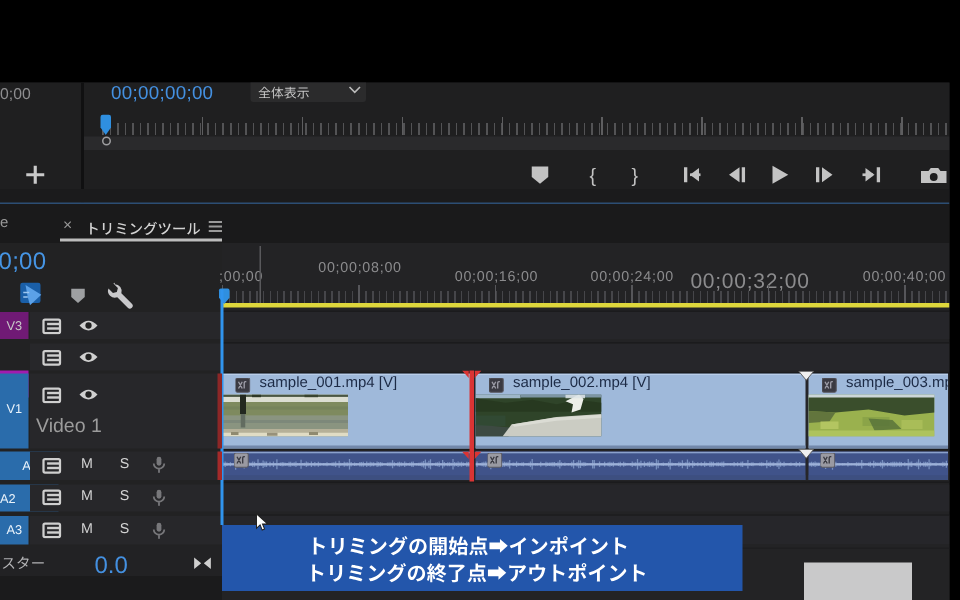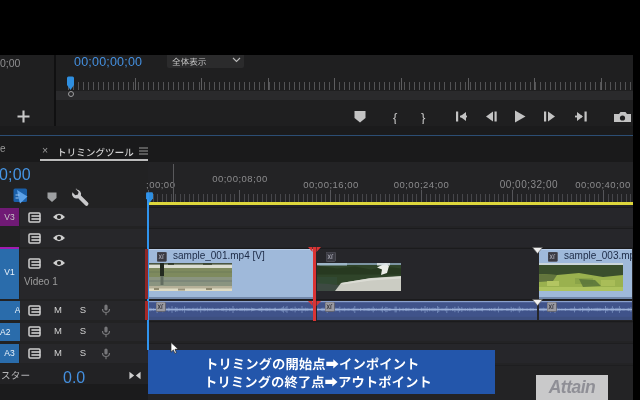--- a/index.html
+++ b/index.html
@@ -145,35 +145,35 @@
           <rect x="3.4" y="3.2" width="9" height="1.6" fill="#cfcfcf"></rect>
           <rect x="3.4" y="6.2" width="9" height="1.6" fill="#cfcfcf"></rect>
         </svg>
         <div class="abs" style="left:53px;top:185.0px;width:10px;color:#d2d2d2;font-size:9.5px;text-align:center">M</div>
         <div class="abs" style="left:78px;top:185.0px;width:10px;color:#d2d2d2;font-size:9.5px;text-align:center">S</div>
         <svg class="abs" style="left:101px;top:185.5px" width="10" height="12" viewBox="0 0 10 12">
           <rect x="3.4" y="0.5" width="3.2" height="6" rx="1.6" fill="#77777a"></rect>
           <path d="M1.5 5 a3.5 3.5 0 0 0 7 0" fill="none" stroke="#77777a" stroke-width="1.2"></path>
           <rect x="4.4" y="8.8" width="1.2" height="2.4" fill="#77777a"></rect>
         </svg>
-        <div class="abs" style="left:24px;top:114px;color:#9c9c9c;font-size:10px">Video 1</div>
+        <div class="abs" style="left:24px;top:114px;color:#9c9c9c;font-size:13px">Video 1</div>
         <div class="abs" style="left:0;top:202px;width:148px;height:21px;background:#222224"></div>
         <svg style="position:absolute;left:-10px;top:207px;overflow:visible" width="41" height="14" viewBox="-1 -10 41 14">
           <path transform="translate(0,0)" d="M4.5 -1.6C5.1 -0.9 5.9 -0.1 6.3 0.4L7.0 -0.1C6.6 -0.6 5.9 -1.3 5.3 -1.9C6.9 -3.2 8.2 -4.8 8.9 -5.9C8.9 -6.0 9.0 -6.1 9.1 -6.2L8.5 -6.7C8.3 -6.7 8.1 -6.6 7.8 -6.6C6.9 -6.6 2.5 -6.6 2.0 -6.6C1.7 -6.6 1.3 -6.7 1.0 -6.7V-5.8C1.2 -5.9 1.6 -5.9 2.0 -5.9C2.6 -5.9 6.9 -5.9 7.8 -5.9C7.3 -5.0 6.2 -3.6 4.7 -2.5C4.0 -3.1 3.2 -3.7 2.9 -4.0L2.2 -3.5C2.8 -3.1 3.9 -2.1 4.5 -1.6Z M17.6 -6.6 17.1 -6.9C17.0 -6.9 16.7 -6.9 16.4 -6.9C16.0 -6.9 13.0 -6.9 12.6 -6.9C12.3 -6.9 11.8 -6.9 11.6 -6.9V-6.0C11.7 -6.0 12.3 -6.1 12.6 -6.1C13.0 -6.1 16.1 -6.1 16.4 -6.1C16.2 -5.3 15.5 -4.1 14.8 -3.4C13.8 -2.2 12.4 -1.1 10.8 -0.4L11.4 0.2C12.9 -0.4 14.2 -1.5 15.2 -2.6C16.2 -1.8 17.3 -0.6 17.9 0.3L18.6 -0.3C18.0 -1.1 16.8 -2.4 15.7 -3.3C16.4 -4.1 17.1 -5.3 17.4 -6.1C17.5 -6.3 17.6 -6.5 17.6 -6.6Z M24.9 -7.7 24.0 -8.0C23.9 -7.7 23.7 -7.4 23.6 -7.2C23.2 -6.3 22.2 -4.8 20.5 -3.8L21.2 -3.3C22.3 -4.0 23.1 -5.0 23.8 -5.9H27.1C26.9 -5.1 26.4 -4.0 25.7 -3.2C25.0 -3.6 24.3 -4.1 23.7 -4.5L23.1 -3.9C23.8 -3.6 24.5 -3.0 25.2 -2.5C24.3 -1.6 23.1 -0.7 21.4 -0.2L22.1 0.4C23.8 -0.2 25.0 -1.1 25.9 -2.1C26.3 -1.7 26.6 -1.4 26.9 -1.2L27.5 -1.8C27.2 -2.1 26.8 -2.4 26.4 -2.7C27.1 -3.7 27.7 -4.9 27.9 -5.8C28.0 -5.9 28.1 -6.1 28.2 -6.3L27.5 -6.7C27.3 -6.6 27.1 -6.6 26.9 -6.6H24.2L24.4 -6.9C24.5 -7.1 24.7 -7.4 24.9 -7.7Z M30.4 -4.2V-3.3C30.7 -3.3 31.2 -3.3 31.8 -3.3C32.5 -3.3 36.4 -3.3 37.1 -3.3C37.6 -3.3 38.0 -3.3 38.2 -3.3V-4.2C38.0 -4.2 37.6 -4.2 37.1 -4.2C36.4 -4.2 32.5 -4.2 31.8 -4.2C31.2 -4.2 30.7 -4.2 30.4 -4.2Z" fill="#b4b4b6"></path>
         </svg>
         <div class="abs" style="left:63px;top:206.5px;color:#4490e0;font-size:16px">0.0</div>
         <svg class="abs" style="left:128.5px;top:208.5px" width="12" height="9" viewBox="0 0 14 10">
           <path d="M0.5 0.5 L6 5 L0.5 9.5 Z M13.5 0.5 L8 5 L13.5 9.5 Z" fill="#d0d0d0"></path>
         </svg>
         <div class="abs" style="left:0;top:222px;width:148px;height:17px;background:#1b1b1c"></div>
         <div class="abs" style="left:146px;top:17px;color:#8b8b8d;font-size:9.5px;letter-spacing:0.5px;white-space:nowrap">;00;00</div>
         <div class="abs" style="left:200px;top:11px;width:80px;text-align:center;color:#8b8b8d;font-size:9.5px;letter-spacing:0.5px;white-space:nowrap">00;00;08;00</div>
         <div class="abs" style="left:291px;top:17px;width:80px;text-align:center;color:#8b8b8d;font-size:9.5px;letter-spacing:0.5px;white-space:nowrap">00;00;16;00</div>
         <div class="abs" style="left:381.5px;top:17px;width:80px;text-align:center;color:#8b8b8d;font-size:9.5px;letter-spacing:0.5px;white-space:nowrap">00;00;24;00</div>
-        <div class="abs" style="left:478px;top:17px;width:80px;text-align:right;color:#8b8b8d;font-size:10px;letter-spacing:0.5px;white-space:nowrap">00;00;32;00</div>
+        <div class="abs" style="left:460px;top:17px;width:80px;text-align:center;color:#8b8b8d;font-size:14px;letter-spacing:0.5px;white-space:nowrap">00;00;32;00</div>
         <div class="abs" style="left:563px;top:17px;width:80px;text-align:center;color:#8b8b8d;font-size:9.5px;letter-spacing:0.5px;white-space:nowrap">00;00;40;00</div>
         <div class="abs" style="left:148px;top:32px;width:485px;height:8px;background:repeating-linear-gradient(90deg,#46464a 0,#46464a 1px,transparent 1px,transparent 4.55px)"></div>
         <div class="abs" style="left:148px;top:28px;width:485px;height:12px;background:repeating-linear-gradient(90deg,#56565a 0,#56565a 1px,transparent 1px,transparent 91px)"></div>
         <div class="abs" style="left:172.8px;top:2px;width:1.3px;height:38px;background:#59595c"></div>
         <div class="abs" style="left:148px;top:40px;width:485px;height:2.8px;background:#ded73c"></div>
         <div class="abs" style="left:148px;top:46px;width:485px;height:18px;background:#26262a"></div>
         <div class="abs" style="left:148px;top:67px;width:485px;height:18px;background:#26262a"></div>
         <div class="abs" style="left:148px;top:87px;width:485px;height:50px;background:#26262a"></div>
         <div class="abs" style="left:148px;top:138.5px;width:485px;height:19.5px;background:#26262a"></div>
         <div class="abs" style="left:148px;top:160.5px;width:485px;height:18.5px;background:#26262a"></div>
@@ -188,20 +188,23 @@
         <div class="abs" style="left:148px;top:201px;width:485px;height:38px;background:#232325"></div>
         <div class="abs" style="left:148px;top:181px;width:485px;height:1px;background:#1e1e20"></div>
         <div class="abs" style="left:148px;top:203px;width:485px;height:1px;background:#1e1e20"></div>
         <div class="abs" style="left:148px;top:87px;width:167px;height:50px;background:#9fb9da;box-shadow:inset 0 -2px 0 #7288aa,inset 0 1px 0 #b9cde8;overflow:hidden">
           <div class="abs" style="left:25px;top:1.2px;color:#1c2a45;font-size:10px;white-space:nowrap">sample_001.mp4 [V]</div>
         </div>
         <svg class="abs" style="left:157px;top:89.5px" width="10" height="10" viewBox="0 0 10 10">
           <rect x="0" y="0" width="9.5" height="9.5" rx="1.2" fill="#3a3a42" stroke="#5a5a62" stroke-width="0.7"></rect>
           <path d="M2 7 L4.5 2.5 M4.5 7 L2 2.5 M5.8 7 V3.5 M5.8 3.5 q0 -1.3 1.4 -1" stroke="#9d9da8" stroke-width="0.9" fill="none"></path>
         </svg>
+        <div class="abs" style="left:317px;top:87px;width:220px;height:50px;background:#9fb9da;box-shadow:inset 0 -2px 0 #7288aa,inset 0 1px 0 #b9cde8;overflow:hidden">
+          <div class="abs" style="left:25px;top:1.2px;color:#1c2a45;font-size:10px;white-space:nowrap">sample_002.mp4 [V]</div>
+        </div>
         <svg class="abs" style="left:326px;top:89.5px" width="10" height="10" viewBox="0 0 10 10">
           <rect x="0" y="0" width="9.5" height="9.5" rx="1.2" fill="#3a3a42" stroke="#5a5a62" stroke-width="0.7"></rect>
           <path d="M2 7 L4.5 2.5 M4.5 7 L2 2.5 M5.8 7 V3.5 M5.8 3.5 q0 -1.3 1.4 -1" stroke="#9d9da8" stroke-width="0.9" fill="none"></path>
         </svg>
         <div class="abs" style="left:539px;top:87px;width:93px;height:50px;background:#9fb9da;box-shadow:inset 0 -2px 0 #7288aa,inset 0 1px 0 #b9cde8;overflow:hidden">
           <div class="abs" style="left:25px;top:1.2px;color:#1c2a45;font-size:10px;white-space:nowrap">sample_003.mp4 [V]</div>
         </div>
         <svg class="abs" style="left:548px;top:89.5px" width="10" height="10" viewBox="0 0 10 10">
           <rect x="0" y="0" width="9.5" height="9.5" rx="1.2" fill="#3a3a42" stroke="#5a5a62" stroke-width="0.7"></rect>
           <path d="M2 7 L4.5 2.5 M4.5 7 L2 2.5 M5.8 7 V3.5 M5.8 3.5 q0 -1.3 1.4 -1" stroke="#9d9da8" stroke-width="0.9" fill="none"></path>
@@ -305,21 +308,20 @@
         <svg style="position:absolute;left:204px;top:192.5px;overflow:visible" width="216" height="20" viewBox="-1 -14 216 20">
           <path transform="translate(0,0)" d="M4.2 -1.3C4.2 -0.8 4.2 0.1 4.1 0.6H6.2C6.1 0.0 6.0 -0.9 6.0 -1.3V-5.1C7.5 -4.6 9.5 -3.8 10.9 -3.1L11.6 -4.9C10.4 -5.5 7.8 -6.5 6.0 -7.0V-9.0C6.0 -9.5 6.1 -10.1 6.2 -10.6H4.1C4.2 -10.1 4.2 -9.5 4.2 -9.0C4.2 -7.9 4.2 -2.3 4.2 -1.3Z M24.2 -10.4H22.1C22.2 -10.0 22.2 -9.6 22.2 -9.1C22.2 -8.5 22.2 -7.2 22.2 -6.5C22.2 -4.4 22.0 -3.4 21.1 -2.4C20.3 -1.5 19.2 -1.0 17.9 -0.7L19.3 0.8C20.3 0.4 21.7 -0.2 22.6 -1.2C23.5 -2.3 24.1 -3.5 24.1 -6.4C24.1 -7.1 24.1 -8.4 24.1 -9.1C24.1 -9.6 24.1 -10.0 24.2 -10.4ZM17.9 -10.3H16.0C16.1 -10.0 16.1 -9.5 16.1 -9.3C16.1 -8.7 16.1 -5.5 16.1 -4.7C16.1 -4.3 16.0 -3.8 16.0 -3.6H17.9C17.9 -3.9 17.9 -4.4 17.9 -4.7C17.9 -5.5 17.9 -8.7 17.9 -9.3C17.9 -9.7 17.9 -10.0 17.9 -10.3Z M30.6 -10.5 30.0 -8.9C31.9 -8.7 35.7 -7.8 37.2 -7.2L37.9 -8.9C36.2 -9.5 32.4 -10.3 30.6 -10.5ZM30.0 -6.9 29.4 -5.3C31.4 -4.9 34.8 -4.2 36.4 -3.6L37.0 -5.3C35.3 -5.8 31.9 -6.6 30.0 -6.9ZM29.3 -3.1 28.6 -1.4C30.8 -1.0 35.0 -0.1 36.8 0.6L37.6 -1.0C35.7 -1.7 31.6 -2.7 29.3 -3.1Z M43.4 -10.2 42.2 -8.8C43.1 -8.2 44.8 -6.7 45.5 -5.9L46.9 -7.3C46.1 -8.2 44.4 -9.6 43.4 -10.2ZM41.8 -1.3 42.9 0.5C44.8 0.2 46.5 -0.6 47.9 -1.4C50.0 -2.7 51.8 -4.5 52.8 -6.3L51.8 -8.2C50.9 -6.4 49.2 -4.4 46.9 -3.0C45.6 -2.2 43.8 -1.6 41.8 -1.3Z M65.6 -11.6 64.6 -11.1C64.9 -10.6 65.4 -9.9 65.6 -9.3L66.7 -9.8C66.5 -10.2 66.0 -11.1 65.6 -11.6ZM60.9 -10.1 58.9 -10.8C58.8 -10.3 58.5 -9.7 58.3 -9.4C57.6 -8.2 56.5 -6.5 54.1 -5.1L55.6 -4.0C57.0 -4.9 58.1 -6.0 59.0 -7.2H62.8C62.6 -6.2 61.8 -4.6 60.9 -3.6C59.7 -2.2 58.2 -1.0 55.5 -0.2L57.1 1.2C59.6 0.2 61.2 -1.0 62.5 -2.6C63.7 -4.1 64.4 -5.9 64.8 -7.1C64.9 -7.4 65.1 -7.8 65.2 -8.0L64.1 -8.7L65.1 -9.1C64.9 -9.6 64.4 -10.5 64.0 -11.0L63.0 -10.5C63.3 -10.1 63.7 -9.4 64.0 -8.8L63.9 -8.9C63.6 -8.8 63.1 -8.7 62.7 -8.7H60.0L60.1 -8.8C60.2 -9.1 60.6 -9.7 60.9 -10.1Z M73.0 -8.3C72.8 -7.2 72.6 -6.0 72.3 -5.0C71.7 -3.2 71.2 -2.4 70.6 -2.4C70.1 -2.4 69.6 -3.0 69.6 -4.4C69.6 -5.9 70.8 -7.8 73.0 -8.3ZM74.8 -8.3C76.6 -8.0 77.6 -6.6 77.6 -4.8C77.6 -2.8 76.3 -1.6 74.6 -1.2C74.2 -1.1 73.8 -1.0 73.3 -1.0L74.3 0.6C77.7 0.1 79.4 -1.9 79.4 -4.7C79.4 -7.6 77.3 -9.9 74.0 -9.9C70.5 -9.9 67.9 -7.3 67.9 -4.2C67.9 -1.9 69.1 -0.3 70.6 -0.3C72.0 -0.3 73.2 -2.0 74.0 -4.7C74.4 -5.9 74.6 -7.2 74.8 -8.3Z M87.7 -4.2V-3.1H86.4V-4.2ZM83.6 -3.1V-1.8H85.0C84.9 -1.1 84.5 -0.3 83.6 0.3C84.0 0.5 84.4 0.9 84.7 1.2C85.8 0.4 86.3 -0.9 86.4 -1.8H87.7V1.0H89.1V-1.8H90.6V-3.1H89.1V-4.2H90.3V-5.4H83.8V-4.2H85.0V-3.1ZM85.1 -8.0V-7.3H83.0V-8.0ZM85.1 -9.0H83.0V-9.7H85.1ZM91.2 -8.0V-7.2H89.0V-8.0ZM91.2 -9.0H89.0V-9.7H91.2ZM92.1 -10.9H87.5V-6.1H91.2V-0.7C91.2 -0.5 91.2 -0.4 91.0 -0.4C90.7 -0.4 90.1 -0.4 89.5 -0.4C89.7 -0.0 89.9 0.7 90.0 1.2C91.0 1.2 91.7 1.1 92.2 0.9C92.7 0.6 92.8 0.1 92.8 -0.7V-10.9ZM81.5 -10.9V1.2H83.0V-6.1H86.6V-10.9Z M100.4 -4.4V1.2H101.9V0.7H104.7V1.2H106.3V-4.4ZM101.9 -0.8V-3.0H104.7V-0.8ZM101.8 -11.4C101.6 -10.1 101.1 -8.3 100.6 -7.0L99.5 -7.0L99.6 -5.4L105.3 -5.8C105.5 -5.5 105.6 -5.2 105.6 -4.9L107.0 -5.6C106.7 -6.7 105.8 -8.2 105.0 -9.3L103.7 -8.6C104.0 -8.2 104.3 -7.7 104.6 -7.2L102.2 -7.1C102.7 -8.3 103.2 -9.7 103.6 -11.1ZM96.1 -11.4C96.0 -10.6 95.8 -9.6 95.6 -8.7H94.3V-7.2H95.3C95.0 -5.7 94.6 -4.2 94.3 -3.1L95.6 -2.4L95.7 -2.8L96.5 -2.2C96.0 -1.2 95.2 -0.5 94.3 -0.0C94.7 0.3 95.1 0.9 95.3 1.3C96.3 0.6 97.1 -0.2 97.7 -1.2C98.2 -0.8 98.7 -0.3 98.9 0.1L99.9 -1.2C99.6 -1.7 99.0 -2.2 98.4 -2.6C99.1 -4.2 99.4 -6.2 99.6 -8.6L98.6 -8.8L98.3 -8.7H97.1L97.6 -11.2ZM96.8 -7.2H98.0C97.8 -5.9 97.6 -4.6 97.2 -3.6C96.8 -3.9 96.4 -4.1 96.1 -4.3C96.3 -5.2 96.6 -6.2 96.8 -7.2Z M110.8 -5.9H116.9V-4.2H110.8ZM111.5 -1.7C111.6 -0.8 111.8 0.4 111.8 1.1L113.4 0.9C113.4 0.2 113.2 -1.0 113.0 -1.9ZM114.2 -1.7C114.6 -0.8 115.0 0.3 115.2 1.0L116.7 0.6C116.6 -0.1 116.1 -1.2 115.7 -2.0ZM117.0 -1.8C117.6 -0.9 118.3 0.3 118.6 1.1L120.2 0.5C119.8 -0.3 119.1 -1.4 118.4 -2.3ZM109.3 -2.2C108.9 -1.2 108.2 -0.1 107.6 0.4L109.1 1.2C109.8 0.4 110.4 -0.7 110.8 -1.8ZM109.3 -7.4V-2.7H118.6V-7.4H114.7V-8.7H119.5V-10.2H114.7V-11.4H113.0V-7.4Z M128.3 -7.3H121.3V-2.9H128.3V-0.5H128.3L133.5 -5.1L128.3 -9.7H128.3Z M134.8 -5.2 135.7 -3.5C137.3 -4.0 139.0 -4.7 140.4 -5.5V-1.2C140.4 -0.6 140.4 0.3 140.3 0.6H142.4C142.3 0.3 142.3 -0.6 142.3 -1.2V-6.6C143.6 -7.4 144.9 -8.5 145.9 -9.5L144.5 -10.9C143.6 -9.8 142.1 -8.5 140.7 -7.6C139.2 -6.7 137.2 -5.8 134.8 -5.2Z M150.6 -10.2 149.4 -8.8C150.3 -8.2 152.0 -6.7 152.7 -5.9L154.1 -7.3C153.3 -8.2 151.6 -9.6 150.6 -10.2ZM149.0 -1.3 150.1 0.5C152.0 0.2 153.7 -0.6 155.1 -1.4C157.2 -2.7 159.0 -4.5 160.0 -6.3L159.0 -8.2C158.1 -6.4 156.4 -4.4 154.1 -3.0C152.8 -2.2 151.0 -1.6 149.0 -1.3Z M171.2 -10.1C171.2 -10.5 171.5 -10.8 171.9 -10.8C172.3 -10.8 172.6 -10.5 172.6 -10.1C172.6 -9.6 172.3 -9.3 171.9 -9.3C171.5 -9.3 171.2 -9.6 171.2 -10.1ZM170.4 -10.1C170.4 -9.2 171.1 -8.5 171.9 -8.5C172.8 -8.5 173.5 -9.2 173.5 -10.1C173.5 -10.9 172.8 -11.6 171.9 -11.6C171.1 -11.6 170.4 -10.9 170.4 -10.1ZM165.4 -4.8 163.9 -5.5C163.3 -4.4 162.2 -2.9 161.3 -2.1L162.8 -1.1C163.5 -1.9 164.8 -3.6 165.4 -4.8ZM171.1 -5.6 169.7 -4.8C170.3 -4.0 171.3 -2.3 171.8 -1.2L173.4 -2.0C172.9 -3.0 171.8 -4.7 171.1 -5.6ZM162.0 -8.4V-6.7C162.3 -6.7 162.9 -6.7 163.3 -6.7H166.7C166.7 -6.1 166.7 -1.8 166.6 -1.3C166.6 -1.0 166.5 -0.8 166.1 -0.8C165.8 -0.8 165.2 -0.9 164.7 -1.0L164.8 0.7C165.5 0.7 166.3 0.8 167.0 0.8C168.0 0.8 168.4 0.3 168.4 -0.5C168.4 -1.6 168.4 -5.6 168.4 -6.7H171.5C171.9 -6.7 172.4 -6.7 172.8 -6.7V-8.4C172.5 -8.4 171.9 -8.3 171.5 -8.3H168.4V-9.4C168.4 -9.7 168.5 -10.4 168.5 -10.6H166.5C166.6 -10.3 166.7 -9.8 166.7 -9.4V-8.3H163.3C162.8 -8.3 162.4 -8.4 162.0 -8.4Z M175.0 -5.2 175.9 -3.5C177.5 -4.0 179.2 -4.7 180.6 -5.5V-1.2C180.6 -0.6 180.6 0.3 180.5 0.6H182.6C182.5 0.3 182.5 -0.6 182.5 -1.2V-6.6C183.8 -7.4 185.1 -8.5 186.1 -9.5L184.7 -10.9C183.8 -9.8 182.3 -8.5 180.9 -7.6C179.4 -6.7 177.4 -5.8 175.0 -5.2Z M190.8 -10.2 189.6 -8.8C190.5 -8.2 192.2 -6.7 192.9 -5.9L194.3 -7.3C193.5 -8.2 191.8 -9.6 190.8 -10.2ZM189.2 -1.3 190.3 0.5C192.2 0.2 193.9 -0.6 195.3 -1.4C197.4 -2.7 199.2 -4.5 200.2 -6.3L199.2 -8.2C198.3 -6.4 196.6 -4.4 194.3 -3.0C193.0 -2.2 191.2 -1.6 189.2 -1.3Z M205.2 -1.3C205.2 -0.8 205.2 0.1 205.1 0.6H207.2C207.1 0.0 207.0 -0.9 207.0 -1.3V-5.1C208.5 -4.6 210.5 -3.8 211.9 -3.1L212.6 -4.9C211.4 -5.5 208.8 -6.5 207.0 -7.0V-9.0C207.0 -9.5 207.1 -10.1 207.2 -10.6H205.1C205.2 -10.1 205.2 -9.5 205.2 -9.0C205.2 -7.9 205.2 -2.3 205.2 -1.3Z" fill="#ffffff"></path>
         </svg>
         <svg style="position:absolute;left:202.5px;top:210.5px;overflow:visible" width="230" height="20" viewBox="-1 -14 230 20">
           <path transform="translate(0,0)" d="M4.2 -1.3C4.2 -0.8 4.2 0.1 4.1 0.6H6.2C6.1 0.0 6.0 -0.9 6.0 -1.3V-5.1C7.5 -4.6 9.5 -3.8 10.9 -3.1L11.6 -4.9C10.4 -5.5 7.8 -6.5 6.0 -7.0V-9.0C6.0 -9.5 6.1 -10.1 6.2 -10.6H4.1C4.2 -10.1 4.2 -9.5 4.2 -9.0C4.2 -7.9 4.2 -2.3 4.2 -1.3Z M24.2 -10.4H22.1C22.2 -10.0 22.2 -9.6 22.2 -9.1C22.2 -8.5 22.2 -7.2 22.2 -6.5C22.2 -4.4 22.0 -3.4 21.1 -2.4C20.3 -1.5 19.2 -1.0 17.9 -0.7L19.3 0.8C20.3 0.4 21.7 -0.2 22.6 -1.2C23.5 -2.3 24.1 -3.5 24.1 -6.4C24.1 -7.1 24.1 -8.4 24.1 -9.1C24.1 -9.6 24.1 -10.0 24.2 -10.4ZM17.9 -10.3H16.0C16.1 -10.0 16.1 -9.5 16.1 -9.3C16.1 -8.7 16.1 -5.5 16.1 -4.7C16.1 -4.3 16.0 -3.8 16.0 -3.6H17.9C17.9 -3.9 17.9 -4.4 17.9 -4.7C17.9 -5.5 17.9 -8.7 17.9 -9.3C17.9 -9.7 17.9 -10.0 17.9 -10.3Z M30.6 -10.5 30.0 -8.9C31.9 -8.7 35.7 -7.8 37.2 -7.2L37.9 -8.9C36.2 -9.5 32.4 -10.3 30.6 -10.5ZM30.0 -6.9 29.4 -5.3C31.4 -4.9 34.8 -4.2 36.4 -3.6L37.0 -5.3C35.3 -5.8 31.9 -6.6 30.0 -6.9ZM29.3 -3.1 28.6 -1.4C30.8 -1.0 35.0 -0.1 36.8 0.6L37.6 -1.0C35.7 -1.7 31.6 -2.7 29.3 -3.1Z M43.4 -10.2 42.2 -8.8C43.1 -8.2 44.8 -6.7 45.5 -5.9L46.9 -7.3C46.1 -8.2 44.4 -9.6 43.4 -10.2ZM41.8 -1.3 42.9 0.5C44.8 0.2 46.5 -0.6 47.9 -1.4C50.0 -2.7 51.8 -4.5 52.8 -6.3L51.8 -8.2C50.9 -6.4 49.2 -4.4 46.9 -3.0C45.6 -2.2 43.8 -1.6 41.8 -1.3Z M65.6 -11.6 64.6 -11.1C64.9 -10.6 65.4 -9.9 65.6 -9.3L66.7 -9.8C66.5 -10.2 66.0 -11.1 65.6 -11.6ZM60.9 -10.1 58.9 -10.8C58.8 -10.3 58.5 -9.7 58.3 -9.4C57.6 -8.2 56.5 -6.5 54.1 -5.1L55.6 -4.0C57.0 -4.9 58.1 -6.0 59.0 -7.2H62.8C62.6 -6.2 61.8 -4.6 60.9 -3.6C59.7 -2.2 58.2 -1.0 55.5 -0.2L57.1 1.2C59.6 0.2 61.2 -1.0 62.5 -2.6C63.7 -4.1 64.4 -5.9 64.8 -7.1C64.9 -7.4 65.1 -7.8 65.2 -8.0L64.1 -8.7L65.1 -9.1C64.9 -9.6 64.4 -10.5 64.0 -11.0L63.0 -10.5C63.3 -10.1 63.7 -9.4 64.0 -8.8L63.9 -8.9C63.6 -8.8 63.1 -8.7 62.7 -8.7H60.0L60.1 -8.8C60.2 -9.1 60.6 -9.7 60.9 -10.1Z M73.0 -8.3C72.8 -7.2 72.6 -6.0 72.3 -5.0C71.7 -3.2 71.2 -2.4 70.6 -2.4C70.1 -2.4 69.6 -3.0 69.6 -4.4C69.6 -5.9 70.8 -7.8 73.0 -8.3ZM74.8 -8.3C76.6 -8.0 77.6 -6.6 77.6 -4.8C77.6 -2.8 76.3 -1.6 74.6 -1.2C74.2 -1.1 73.8 -1.0 73.3 -1.0L74.3 0.6C77.7 0.1 79.4 -1.9 79.4 -4.7C79.4 -7.6 77.3 -9.9 74.0 -9.9C70.5 -9.9 67.9 -7.3 67.9 -4.2C67.9 -1.9 69.1 -0.3 70.6 -0.3C72.0 -0.3 73.2 -2.0 74.0 -4.7C74.4 -5.9 74.6 -7.2 74.8 -8.3Z M87.9 -3.2C88.9 -2.8 90.0 -2.1 90.7 -1.6L91.6 -2.8C90.9 -3.2 89.8 -3.9 88.8 -4.2ZM86.4 -0.8C88.2 -0.3 90.3 0.6 91.5 1.3L92.4 0.1C91.2 -0.6 89.1 -1.5 87.4 -1.9ZM84.2 -3.3C84.6 -2.5 84.9 -1.4 85.0 -0.8L86.2 -1.2C86.1 -1.8 85.7 -2.8 85.4 -3.6ZM81.3 -3.5C81.2 -2.4 81.0 -1.2 80.6 -0.4C80.9 -0.3 81.6 0.0 81.8 0.2C82.2 -0.6 82.5 -2.0 82.7 -3.3ZM80.7 -5.5 80.9 -4.1 82.8 -4.2V1.2H84.2V-4.3L84.9 -4.3C85.0 -4.1 85.0 -3.9 85.0 -3.7L86.1 -4.1C86.2 -3.9 86.4 -3.6 86.5 -3.4C87.6 -3.8 88.6 -4.5 89.6 -5.2C90.5 -4.4 91.5 -3.8 92.6 -3.3C92.8 -3.7 93.3 -4.3 93.6 -4.6C92.5 -5.0 91.5 -5.5 90.6 -6.2C91.5 -7.2 92.3 -8.3 92.8 -9.6L91.8 -10.2L91.5 -10.1H89.2C89.4 -10.4 89.5 -10.8 89.7 -11.1L88.1 -11.4C87.6 -10.1 86.6 -8.6 85.2 -7.5C85.5 -7.3 86.0 -6.8 86.3 -6.5C86.7 -6.8 87.1 -7.2 87.5 -7.6C87.8 -7.2 88.1 -6.7 88.5 -6.3C87.7 -5.7 86.9 -5.2 86.0 -4.9C85.8 -5.5 85.4 -6.4 85.0 -7.0L84.0 -6.6C84.1 -6.3 84.3 -5.9 84.4 -5.6L83.1 -5.6C84.0 -6.7 84.9 -8.0 85.7 -9.2L84.4 -9.8C84.0 -9.1 83.6 -8.4 83.1 -7.6C83.0 -7.8 82.9 -8.0 82.7 -8.1C83.2 -8.9 83.7 -9.9 84.2 -10.9L82.8 -11.4C82.6 -10.7 82.2 -9.8 81.8 -9.0L81.5 -9.3L80.7 -8.2C81.3 -7.7 81.9 -7.0 82.3 -6.4L81.7 -5.5ZM90.7 -8.7C90.4 -8.2 90.0 -7.7 89.5 -7.2C89.1 -7.7 88.7 -8.2 88.4 -8.7Z M95.2 -10.5V-8.9H103.0C102.3 -8.1 101.4 -7.4 100.6 -6.8H99.7V-0.7C99.7 -0.5 99.6 -0.4 99.3 -0.4C99.0 -0.4 97.9 -0.4 97.0 -0.4C97.2 0.0 97.5 0.7 97.6 1.2C98.9 1.2 99.9 1.2 100.5 0.9C101.2 0.7 101.4 0.3 101.4 -0.7V-5.5C103.1 -6.5 104.8 -8.2 106.0 -9.6L104.7 -10.5L104.3 -10.5Z M110.8 -5.9H116.9V-4.2H110.8ZM111.5 -1.7C111.6 -0.8 111.8 0.4 111.8 1.1L113.4 0.9C113.4 0.2 113.2 -1.0 113.0 -1.9ZM114.2 -1.7C114.6 -0.8 115.0 0.3 115.2 1.0L116.7 0.6C116.6 -0.1 116.1 -1.2 115.7 -2.0ZM117.0 -1.8C117.6 -0.9 118.3 0.3 118.6 1.1L120.2 0.5C119.8 -0.3 119.1 -1.4 118.4 -2.3ZM109.3 -2.2C108.9 -1.2 108.2 -0.1 107.6 0.4L109.1 1.2C109.8 0.4 110.4 -0.7 110.8 -1.8ZM109.3 -7.4V-2.7H118.6V-7.4H114.7V-8.7H119.5V-10.2H114.7V-11.4H113.0V-7.4Z M128.3 -7.3H121.3V-2.9H128.3V-0.5H128.3L133.5 -5.1L128.3 -9.7H128.3Z M146.8 -9.1 145.7 -10.1C145.5 -10.0 144.7 -9.9 144.4 -9.9C143.7 -9.9 138.0 -9.9 137.1 -9.9C136.6 -9.9 136.0 -10.0 135.5 -10.1V-8.2C136.1 -8.3 136.6 -8.3 137.1 -8.3C138.0 -8.3 143.3 -8.3 144.1 -8.3C143.8 -7.7 142.7 -6.5 141.7 -5.8L143.1 -4.7C144.4 -5.6 145.6 -7.3 146.3 -8.4C146.4 -8.6 146.6 -8.9 146.8 -9.1ZM141.3 -7.3H139.4C139.5 -6.8 139.5 -6.5 139.5 -6.1C139.5 -3.9 139.2 -2.4 137.5 -1.3C137.0 -0.9 136.5 -0.7 136.1 -0.5L137.6 0.8C141.3 -1.2 141.3 -3.9 141.3 -7.3Z M159.6 -8.1 158.4 -8.8C158.2 -8.8 157.9 -8.7 157.3 -8.7H155.0V-9.7C155.0 -10.1 155.0 -10.4 155.1 -10.9H153.0C153.1 -10.4 153.1 -10.1 153.1 -9.7V-8.7H150.2C149.7 -8.7 149.3 -8.7 148.9 -8.8C148.9 -8.4 148.9 -7.9 148.9 -7.6C148.9 -7.1 148.9 -5.7 148.9 -5.3C148.9 -4.9 148.9 -4.5 148.9 -4.2H150.7C150.7 -4.4 150.7 -4.8 150.7 -5.1C150.7 -5.6 150.7 -6.6 150.7 -7.1H157.3C157.2 -5.9 156.8 -4.6 156.1 -3.7C155.4 -2.6 154.2 -1.8 153.1 -1.4C152.5 -1.2 151.8 -1.0 151.2 -0.8L152.6 0.8C155.0 0.1 157.0 -1.3 158.1 -3.3C158.7 -4.5 159.1 -5.8 159.3 -7.0C159.4 -7.3 159.5 -7.8 159.6 -8.1Z M165.0 -1.3C165.0 -0.8 165.0 0.1 164.9 0.6H167.0C166.9 0.0 166.8 -0.9 166.8 -1.3V-5.1C168.3 -4.6 170.3 -3.8 171.7 -3.1L172.4 -4.9C171.2 -5.5 168.6 -6.5 166.8 -7.0V-9.0C166.8 -9.5 166.9 -10.1 167.0 -10.6H164.9C165.0 -10.1 165.0 -9.5 165.0 -9.0C165.0 -7.9 165.0 -2.3 165.0 -1.3Z M184.6 -10.1C184.6 -10.5 184.9 -10.8 185.3 -10.8C185.7 -10.8 186.0 -10.5 186.0 -10.1C186.0 -9.6 185.7 -9.3 185.3 -9.3C184.9 -9.3 184.6 -9.6 184.6 -10.1ZM183.8 -10.1C183.8 -9.2 184.5 -8.5 185.3 -8.5C186.2 -8.5 186.9 -9.2 186.9 -10.1C186.9 -10.9 186.2 -11.6 185.3 -11.6C184.5 -11.6 183.8 -10.9 183.8 -10.1ZM178.8 -4.8 177.3 -5.5C176.7 -4.4 175.6 -2.9 174.7 -2.1L176.2 -1.1C176.9 -1.9 178.2 -3.6 178.8 -4.8ZM184.5 -5.6 183.1 -4.8C183.7 -4.0 184.7 -2.3 185.2 -1.2L186.8 -2.0C186.3 -3.0 185.2 -4.7 184.5 -5.6ZM175.4 -8.4V-6.7C175.7 -6.7 176.3 -6.7 176.7 -6.7H180.1C180.1 -6.1 180.1 -1.8 180.0 -1.3C180.0 -1.0 179.9 -0.8 179.5 -0.8C179.2 -0.8 178.6 -0.9 178.1 -1.0L178.2 0.7C178.9 0.7 179.7 0.8 180.4 0.8C181.4 0.8 181.8 0.3 181.8 -0.5C181.8 -1.6 181.8 -5.6 181.8 -6.7H184.9C185.3 -6.7 185.8 -6.7 186.2 -6.7V-8.4C185.9 -8.4 185.3 -8.3 184.9 -8.3H181.8V-9.4C181.8 -9.7 181.9 -10.4 181.9 -10.6H179.9C180.0 -10.3 180.1 -9.8 180.1 -9.4V-8.3H176.7C176.2 -8.3 175.8 -8.4 175.4 -8.4Z M188.4 -5.2 189.3 -3.5C190.9 -4.0 192.6 -4.7 194.0 -5.5V-1.2C194.0 -0.6 194.0 0.3 193.9 0.6H196.0C195.9 0.3 195.9 -0.6 195.9 -1.2V-6.6C197.2 -7.4 198.5 -8.5 199.5 -9.5L198.1 -10.9C197.2 -9.8 195.7 -8.5 194.3 -7.6C192.8 -6.7 190.8 -5.8 188.4 -5.2Z M204.2 -10.2 203.0 -8.8C203.9 -8.2 205.6 -6.7 206.3 -5.9L207.7 -7.3C206.9 -8.2 205.2 -9.6 204.2 -10.2ZM202.6 -1.3 203.7 0.5C205.6 0.2 207.3 -0.6 208.7 -1.4C210.8 -2.7 212.6 -4.5 213.6 -6.3L212.6 -8.2C211.7 -6.4 210.0 -4.4 207.7 -3.0C206.4 -2.2 204.6 -1.6 202.6 -1.3Z M218.6 -1.3C218.6 -0.8 218.6 0.1 218.5 0.6H220.6C220.5 0.0 220.4 -0.9 220.4 -1.3V-5.1C221.9 -4.6 223.9 -3.8 225.3 -3.1L226.0 -4.9C224.8 -5.5 222.2 -6.5 220.4 -7.0V-9.0C220.4 -9.5 220.5 -10.1 220.6 -10.6H218.5C218.6 -10.1 218.6 -9.5 218.6 -9.0C218.6 -7.9 218.6 -2.3 218.6 -1.3Z" fill="#ffffff"></path>
         </svg>
         <svg class="abs" style="left:169.5px;top:179.5px" width="10" height="13" viewBox="0 0 10 13">
           <path d="M1 0.5 L1 10.2 L3.4 7.9 L4.8 11.4 L6.4 10.7 L5 7.3 L8.2 7.1 Z" fill="#fff" stroke="#222" stroke-width="0.7"></path>
         </svg>
         <div class="abs" style="left:536px;top:213px;width:72px;height:25px;background:#c9c9ca"></div>
-        <div class="abs" style="left:538px;top:215px;width:68px;text-align:center;color:#8f8f96;font-size:17.5px;font-weight:bold;font-style:italic;font-family:'Liberation Sans',sans-serif;letter-spacing:-0.5px">Attain</div>
       </div>
     </div>
     <div class="abs" style="left:0;top:371.3px;width:640px;height:1px;background:#232c42"></div>
     <svg class="abs" style="left:8.7px;top:376.3px" width="5" height="6" viewBox="0 0 5 6">
       <path d="M0.3 0.3 L4.7 3 L0.3 5.7 Z" fill="#fff"></path>
     </svg>
     <div class="abs" style="left:21.5px;top:375.2px;color:#fff;font-size:6.6px;font-weight:bold;letter-spacing:0">24:20 / 27:37</div>
     <svg class="abs" style="left:581px;top:376.8px" width="10.5" height="8" viewBox="0 0 12 10">
       <path d="M0.5 3.2 h2.6 l3.2 -2.8 v9.2 l-3.2 -2.8 h-2.6 z" fill="#fff"></path>
       <path d="M8 2.5 a3.5 3.5 0 0 1 0 5 M9.5 1 a5.5 5.5 0 0 1 0 8" stroke="#fff" stroke-width="1.1" fill="none"></path>

